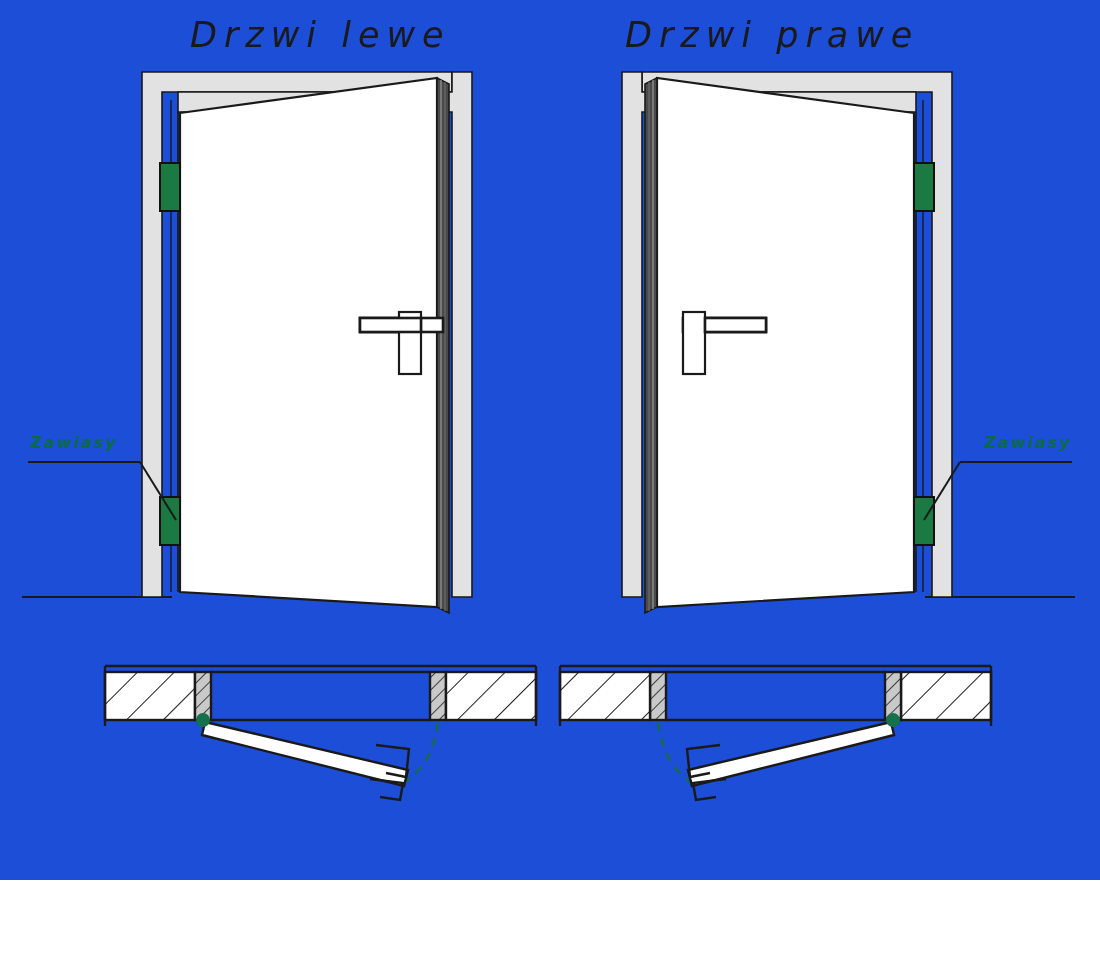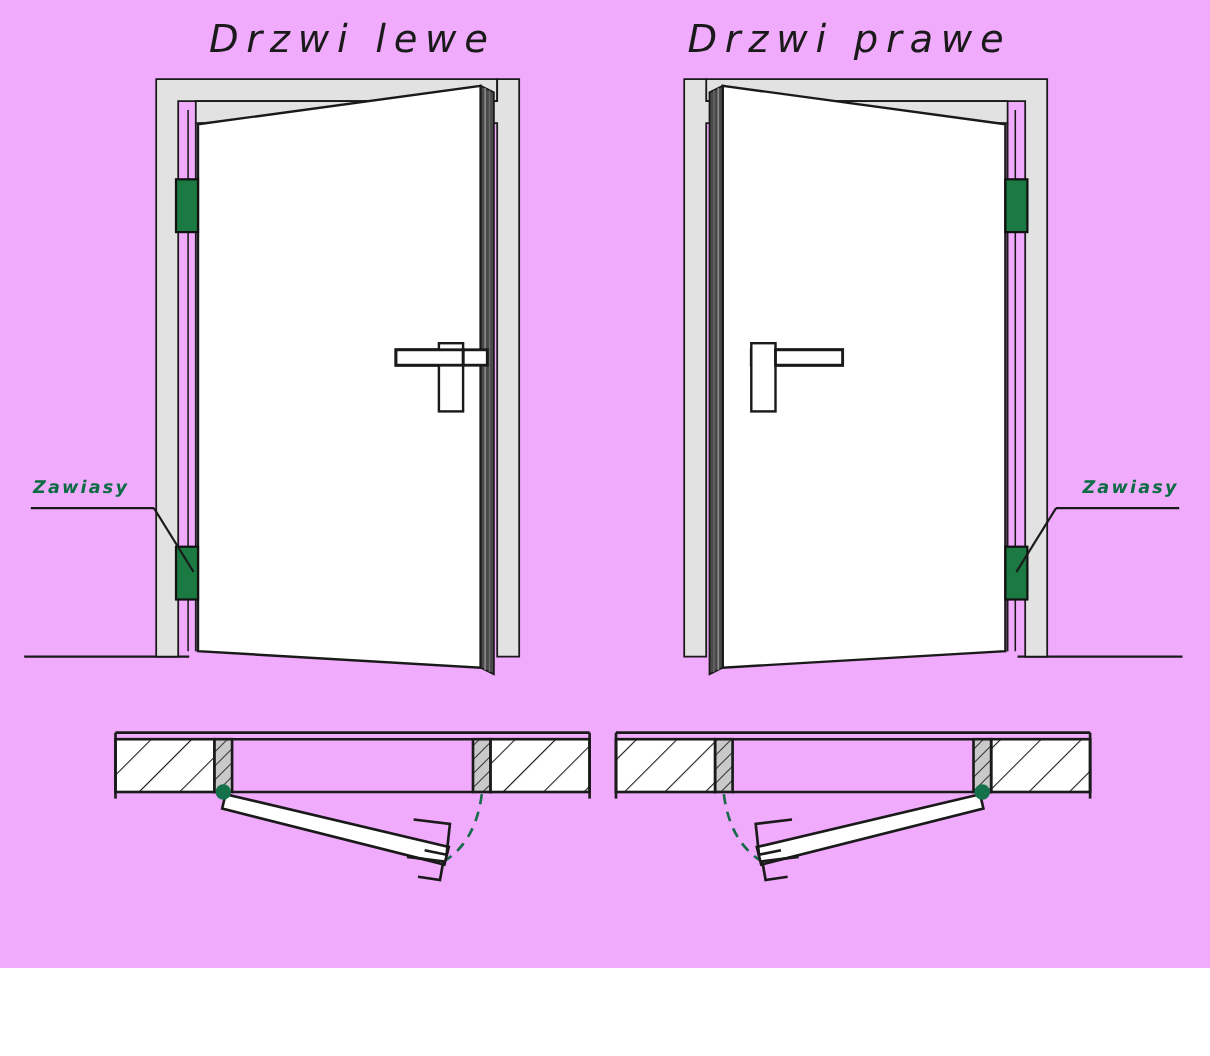--- a/index.html
+++ b/index.html
@@ -10,21 +10,21 @@
   body {
     width: 1100px;
     height: 960px;
     font-family: "DejaVu Sans", sans-serif;
     overflow: hidden;
   }
   #stage {
     position: relative;
     width: 1100px;
     height: 880px;
-    background: #f0abfc;
+    background: #1d4ed8;
   }
   #diagram {
     position: absolute;
     left: 0;
     top: 0;
     width: 1100px;
     height: 960px;
   }
   .ttl {
     font-family: "DejaVu Sans", sans-serif;

